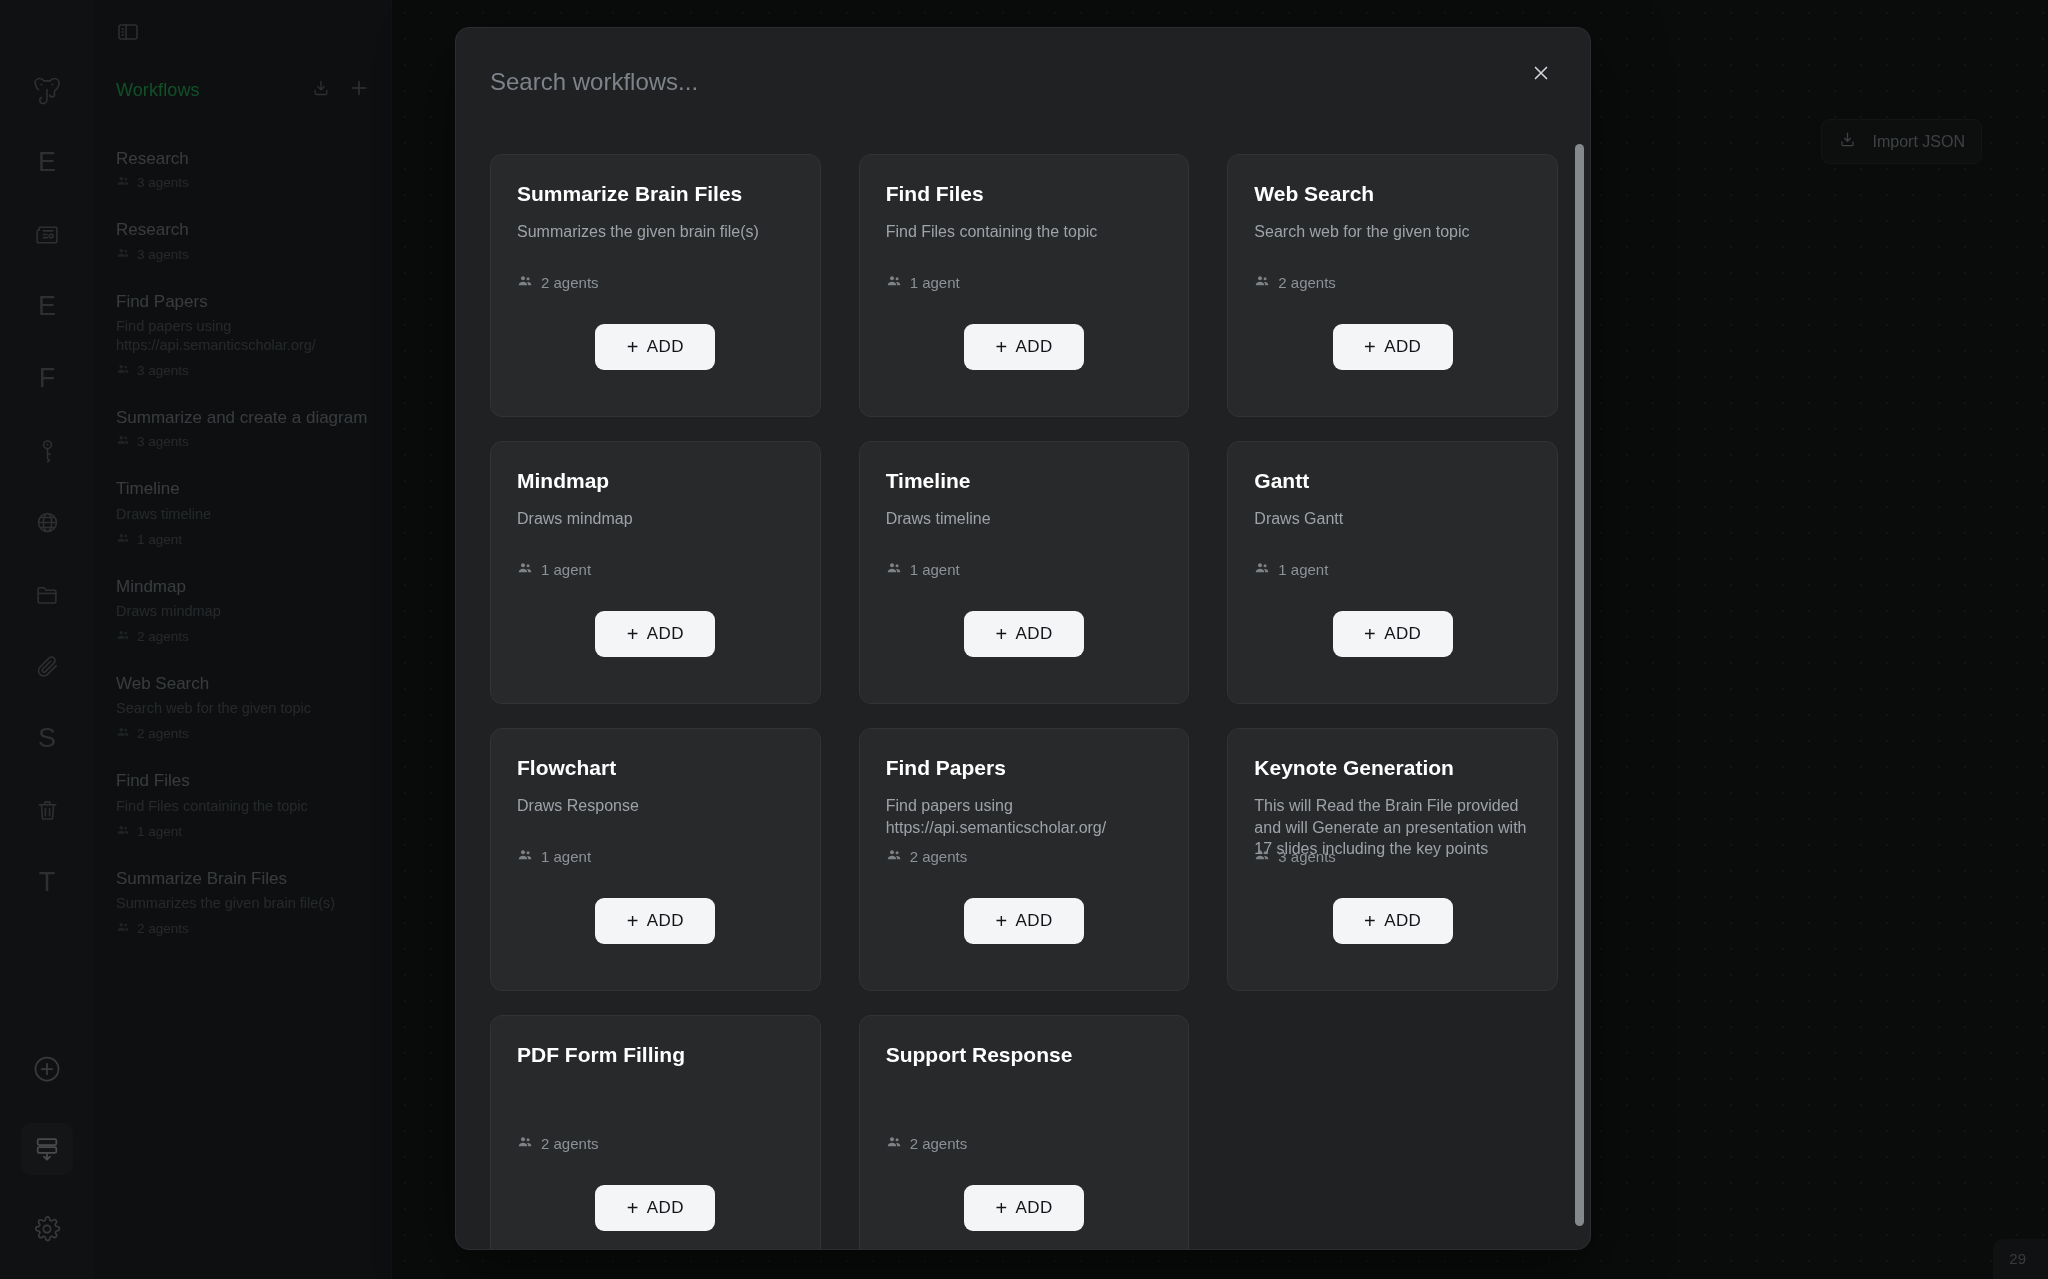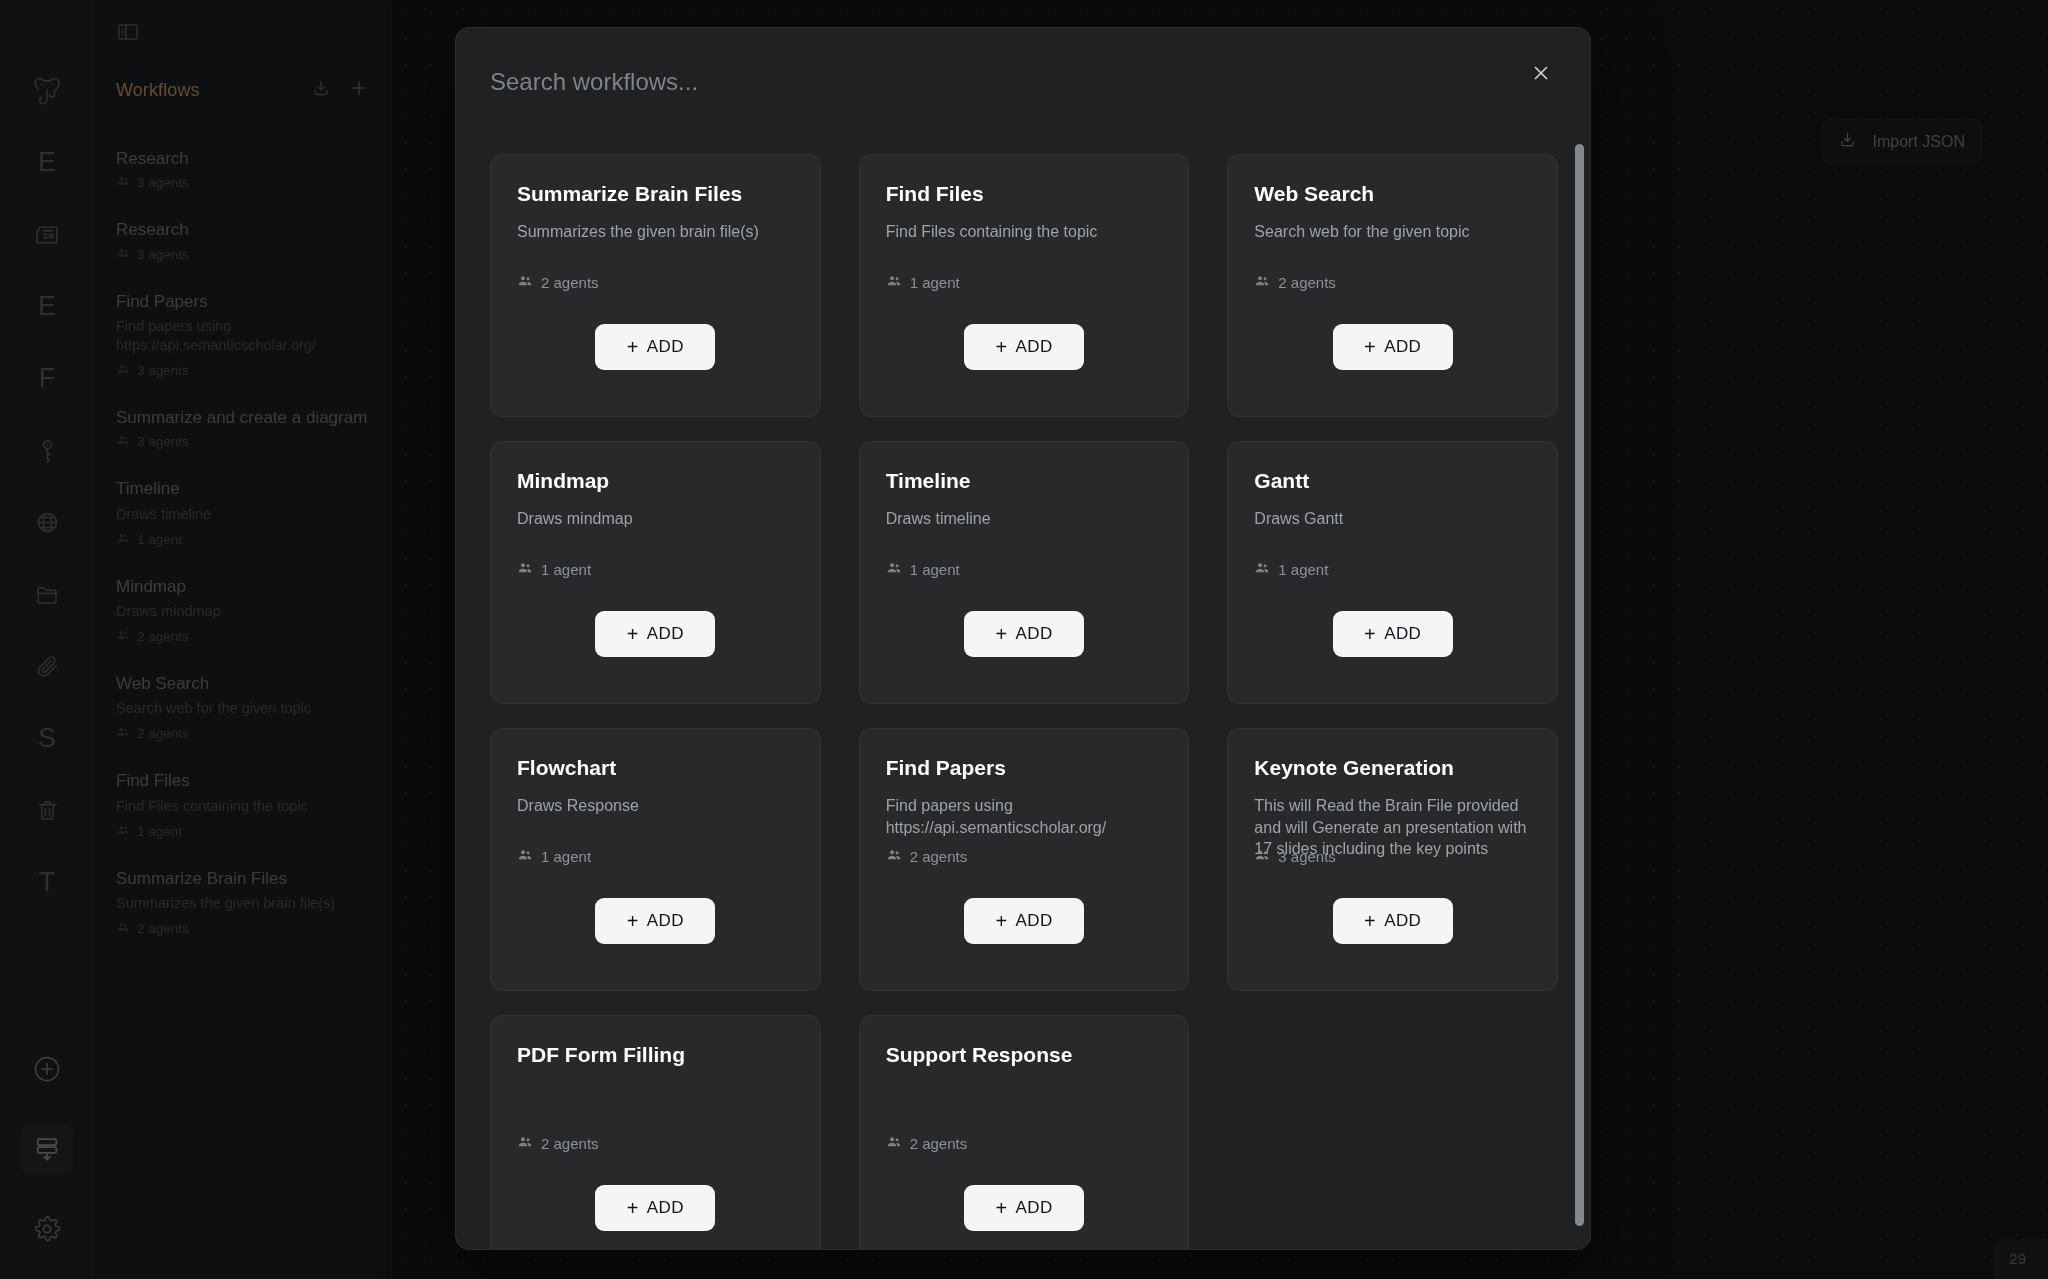--- a/index.html
+++ b/index.html
@@ -40,21 +40,21 @@
   }
   .sb-toggle {
     position: absolute; left: 14px; top: 14px; width: 40px; height: 40px;
     display: flex; align-items: center; justify-content: center;
     color: #6f7276; cursor: pointer;
   }
   .sb-header {
     position: absolute; left: 0; top: 72px; width: 298px; height: 36px;
     display: flex; align-items: center; padding: 0 22px;
   }
-  .sb-title { font-size: 18px; color: #fdba74; letter-spacing: .1px; }
+  .sb-title { font-size: 18px; color: #22c55e; letter-spacing: .1px; }
   .sb-header-actions { margin-left: auto; display: flex; align-items: center; gap: 16px; }
   .sb-icon-btn { color: #6f7276; display:flex; align-items:center; justify-content:center; cursor:pointer; width:22px; height:22px; }
 
   .sb-list {
     position: absolute; left: 0; top: 148px; width: 298px; height: 1060px;
     padding: 0 22px; overflow: hidden;
   }
   .sb-item { margin-bottom: 28px; cursor: pointer; }
   .sb-item-name { font-size: 17px; color: #8e9399; line-height: 1.25; margin-bottom: 5px; }
   .sb-item-desc { font-size: 14.5px; color: #5d6268; line-height: 1.32; margin-bottom: 7px; }

